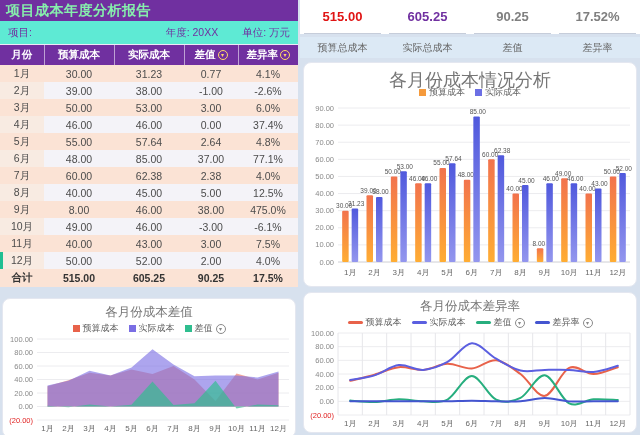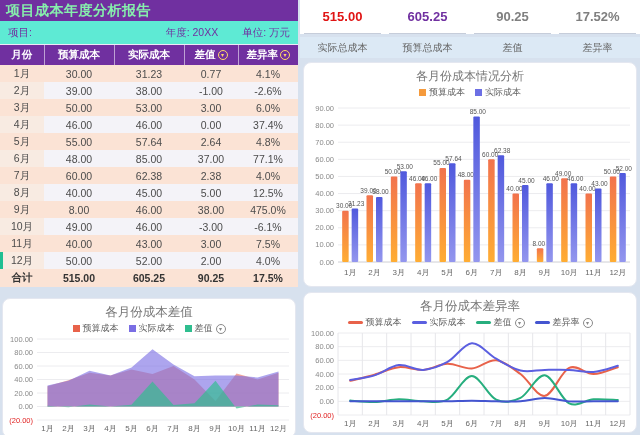--- a/index.html
+++ b/index.html
@@ -34,21 +34,21 @@
     margin:0 4px;border-bottom:1px solid #C6CDDA;font-size:13px;font-weight:bold;}
   .kpi-labels{position:absolute;left:300px;top:37px;width:340px;height:21px;background:#DCE9F5;display:flex;}
   .kpi-labels .kpi-cell{flex:1;display:flex;align-items:center;justify-content:center;
     font-size:10px;color:#666;}
   
   .card{position:absolute;background:#fff;border:1px solid #E4E7F0;border-radius:8px;
     box-sizing:border-box;overflow:hidden;}
   #bar-card{left:303px;top:62px;width:334px;height:225px;}
   #area-card{left:2px;top:298px;width:294px;height:140px;}
   #line-card{left:303px;top:292px;width:334px;height:141px;}
-  .chart-title{text-align:center;color:#767676;font-size:12px;margin-top:5px;height:17px;}
+  .chart-title{text-align:center;color:#767676;font-size:18px;margin-top:5px;height:17px;}
   .chart-legend{display:flex;justify-content:center;align-items:center;gap:10px;
     height:15px;font-size:9px;color:#5e5e5e;}
   .legend-item{display:inline-flex;align-items:center;gap:3px;}
   .swatch-square{width:7px;height:7px;display:inline-block;}
   .swatch-line{width:15px;height:2.5px;border-radius:2px;display:inline-block;}
   .sort-icon{display:inline-flex;align-items:center;justify-content:center;
     width:8px;height:8px;border-radius:50%;border:1px solid #8a8a8a;color:#8a8a8a;
     font-size:6px;line-height:1;}
   th .sort-icon{border-color:#FFD966;color:#FFD966;margin-left:2px;vertical-align:1px;}
   svg{display:block;margin:0 auto;}
@@ -179,22 +179,22 @@
   </table>
 </div>
 
 <div class="kpi-values">
     <div class="kpi-cell" style="color: rgb(224, 20, 20);">515.00</div>
     <div class="kpi-cell" style="color: rgb(112, 48, 160);">605.25</div>
     <div class="kpi-cell" style="color: rgb(127, 127, 127);">90.25</div>
     <div class="kpi-cell" style="color: rgb(127, 127, 127);">17.52%</div>
   </div>
 <div class="kpi-labels">
+    <div class="kpi-cell">预算总成本</div>
     <div class="kpi-cell">实际总成本</div>
-    <div class="kpi-cell">预算总成本</div>
     <div class="kpi-cell">差值</div>
     <div class="kpi-cell">差异率</div>
   </div>
 
 <div class="card" id="bar-card">
   <div class="chart-title">各月份成本情况分析</div>
   <div class="chart-legend">
       <span class="legend-item">
         <span class="swatch-square" style="background: rgb(245, 154, 60);"></span>
         <span>预算成本</span>

